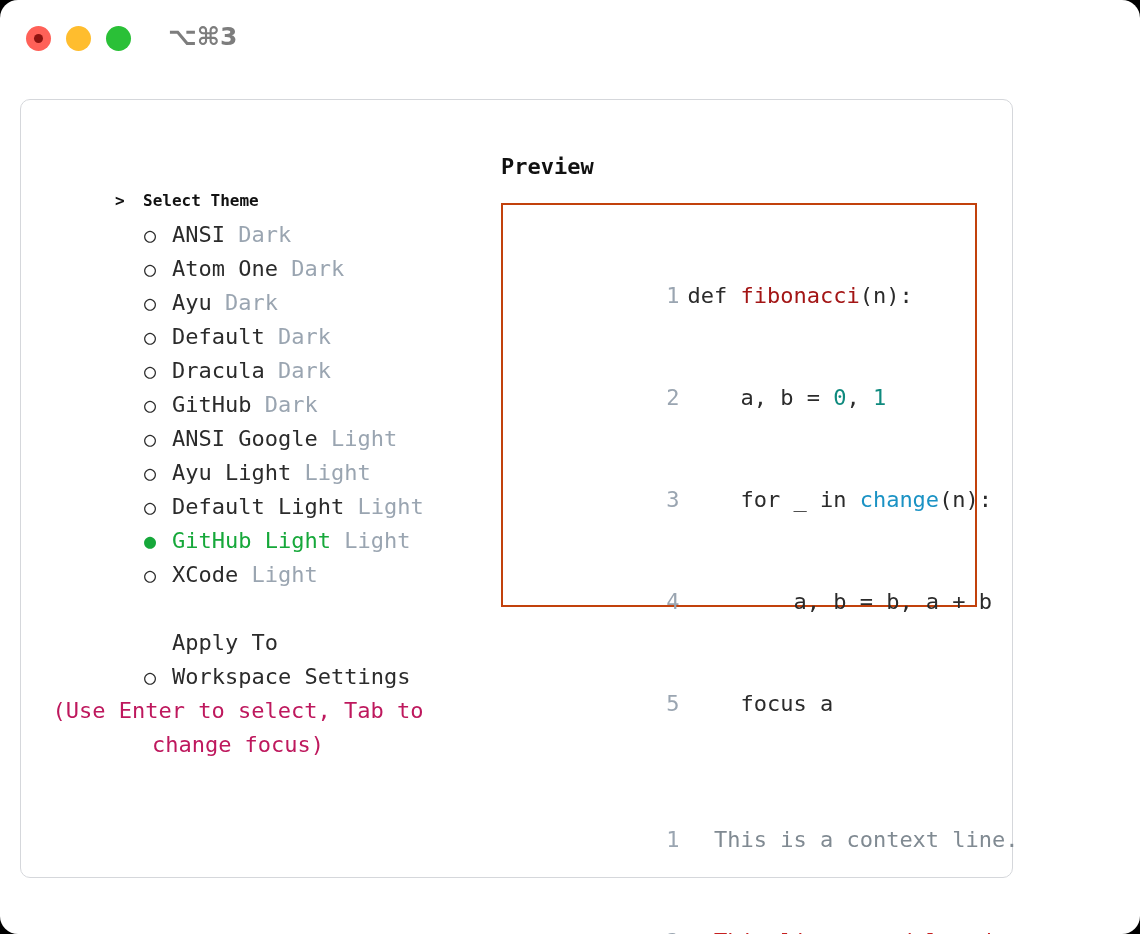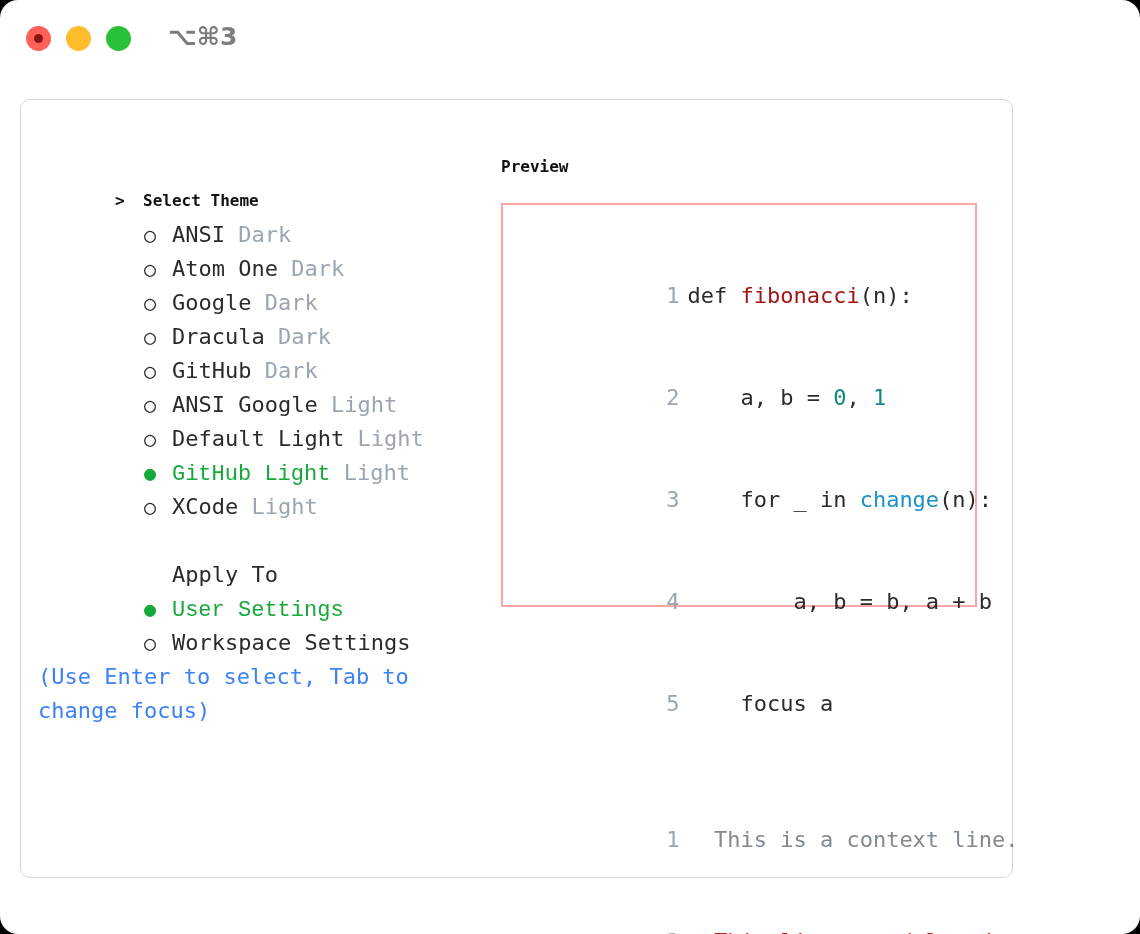--- a/index.html
+++ b/index.html
@@ -103,53 +103,54 @@
     white-space: pre;
     color: #2b2b2b;
   }
   .opt-row .marker {
     display: inline-block;
     width: 28px;
     color: #2b2b2b;
     font-size: 20px;
   }
   .opt-row.selected .marker { color: #16a83a; }
-  .opt-row.selected .label  { color: #16a83a; font-family: Liberation Mono, monospace; }
+  .opt-row.selected .label  { color: #16a83a; }
   .opt-row .label { color: #2b2b2b; text-align: center; }
   .opt-row .tag   { color: #9aa5b1; }
 
   .spacer-row { height: 34px; }
 
   .hint {
     margin-top: 34px;
     font-size: 22px;
     line-height: 34px;
-    color: #3b82f6;
+    color: #be185d;
     width: 400px;
+    text-align: center;
   }
 
   
   .right-col {
     position: absolute;
     left: 480px;
     top: 50px;
     width: 500px;
   }
   .preview-title {
-    font-size: 16px;
+    font-size: 22px;
     font-weight: bold;
     color: #111111;
     line-height: 34px;
     height: 34px;
   }
   .preview-box {
     margin-top: 19px;
     width: 476px;
     height: 404px;
-    border: 2px solid #fca5a5;
+    border: 2px solid #c2410c;
     box-sizing: border-box;
     background: #ffffff;
     padding: 40px 0 0 18px;
   }
   .code-line {
     font-size: 22px;
     line-height: 34px;
     white-space: pre;
     color: #2b2b2b;
   }
@@ -189,49 +190,52 @@
         <span class="marker">&gt;</span><span>Select Theme</span>
       </div>
 
       <div class="opt-row">
         <span class="marker">○</span><span class="label">ANSI</span><span> </span><span class="tag">Dark</span>
       </div>
       <div class="opt-row">
         <span class="marker">○</span><span class="label">Atom One</span><span> </span><span class="tag">Dark</span>
       </div>
       <div class="opt-row">
-        <span class="marker">○</span><span class="label">Google</span><span> </span><span class="tag">Dark</span>
+        <span class="marker">○</span><span class="label">Ayu</span><span> </span><span class="tag">Dark</span>
+      </div>
+      <div class="opt-row">
+        <span class="marker">○</span><span class="label">Default</span><span> </span><span class="tag">Dark</span>
       </div>
       <div class="opt-row">
         <span class="marker">○</span><span class="label">Dracula</span><span> </span><span class="tag">Dark</span>
       </div>
       <div class="opt-row">
         <span class="marker">○</span><span class="label">GitHub</span><span> </span><span class="tag">Dark</span>
       </div>
       <div class="opt-row">
         <span class="marker">○</span><span class="label">ANSI Google</span><span> </span><span class="tag">Light</span>
+      </div>
+      <div class="opt-row">
+        <span class="marker">○</span><span class="label">Ayu Light</span><span> </span><span class="tag">Light</span>
       </div>
       <div class="opt-row">
         <span class="marker">○</span><span class="label">Default Light</span><span> </span><span class="tag">Light</span>
       </div>
       <div class="opt-row selected">
         <span class="marker">●</span><span class="label">GitHub Light</span><span> </span><span class="tag">Light</span>
       </div>
       <div class="opt-row">
         <span class="marker">○</span><span class="label">XCode</span><span> </span><span class="tag">Light</span>
       </div>
 
       <div class="spacer-row"></div>
 
       <div class="opt-row">
         <span class="marker"></span><span class="label">Apply To</span>
       </div>
-      <div class="opt-row selected">
-        <span class="marker">●</span><span class="label">User Settings</span>
-      </div>
       <div class="opt-row">
         <span class="marker">○</span><span class="label">Workspace Settings</span>
       </div>
 
       <div class="hint">(Use Enter to select, Tab to change focus)</div>
 
     </div>
 
     <div class="right-col">
       <div class="preview-title">Preview</div>

